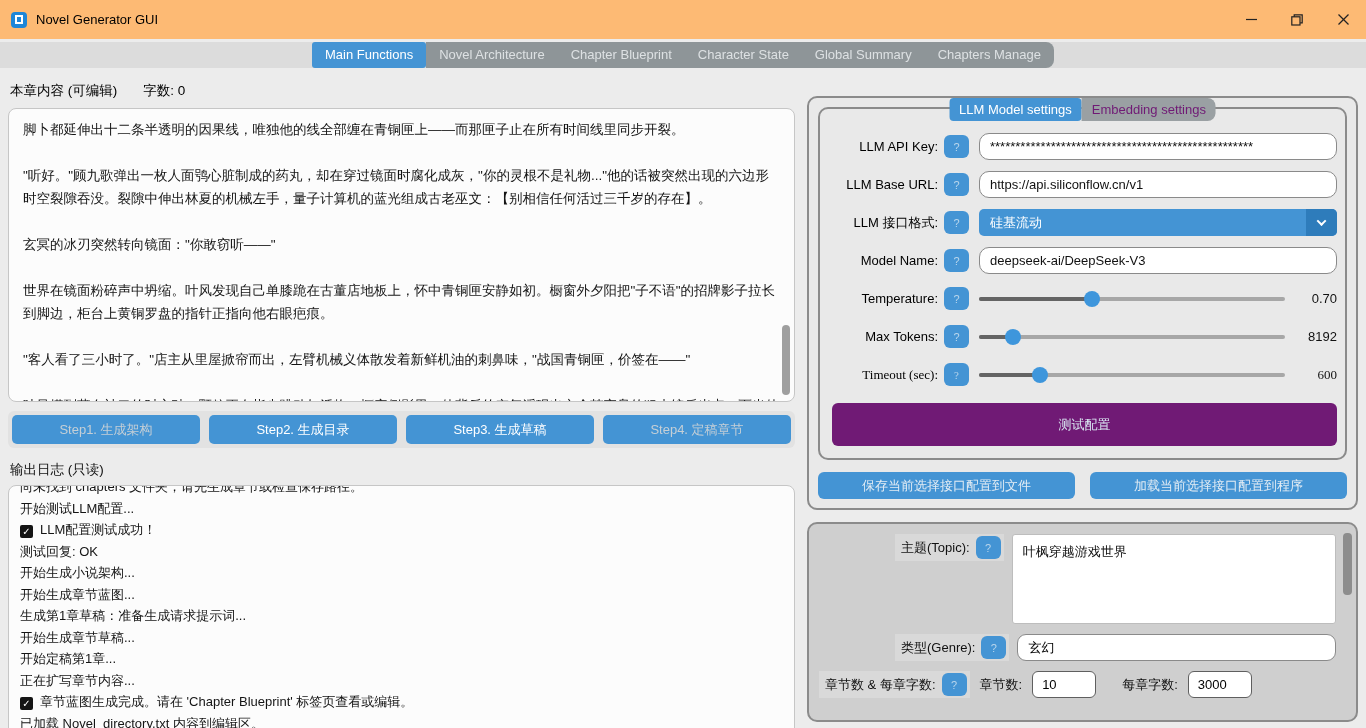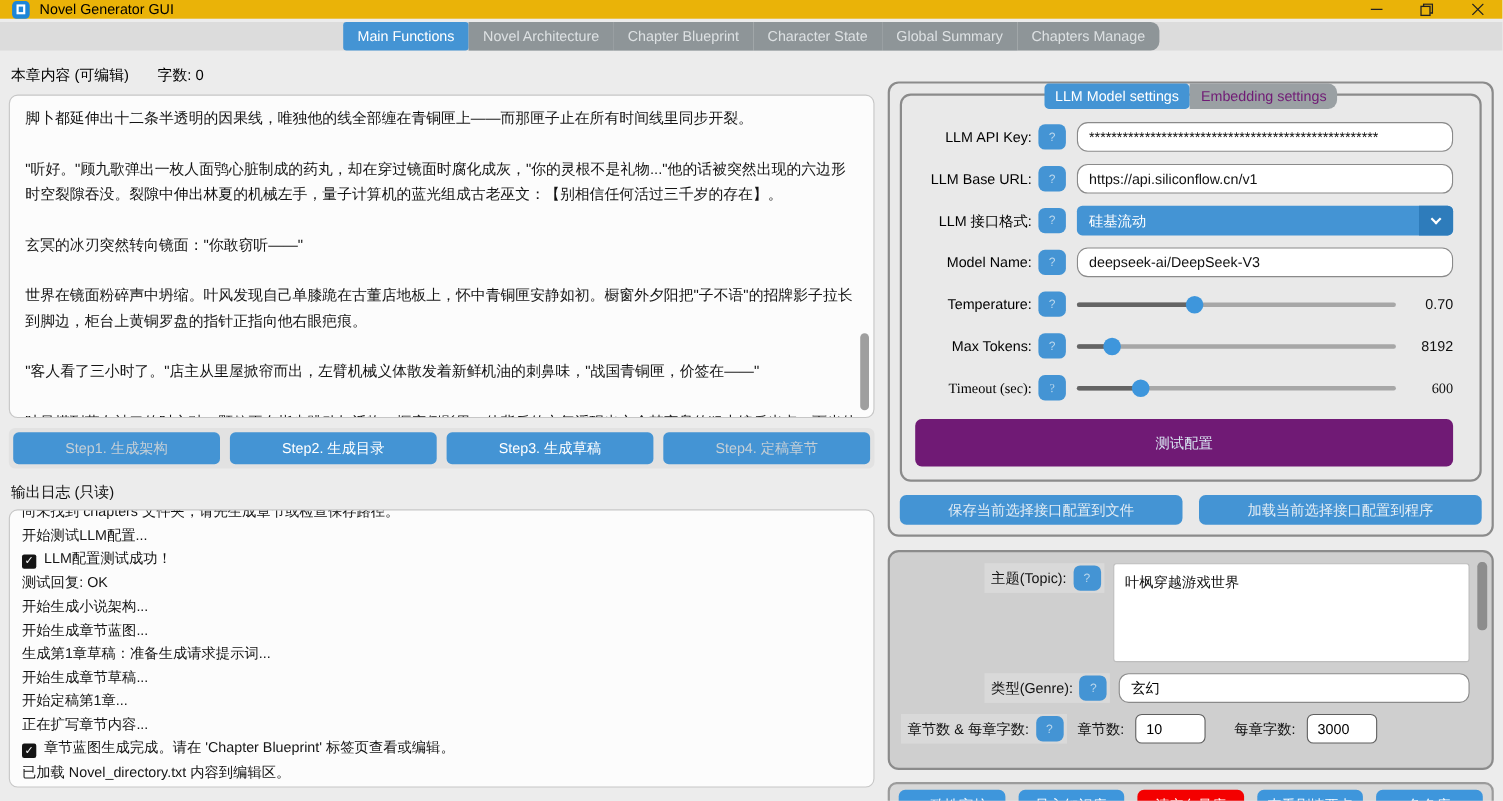--- a/index.html
+++ b/index.html
@@ -3,21 +3,21 @@
 <meta charset="utf-8">
 <style>
   * { box-sizing: border-box; margin: 0; padding: 0; }
   html, body { width: 1366px; height: 728px; overflow: hidden; }
   body {
     font-family: "Liberation Sans", "DejaVu Sans", sans-serif;
     background: #ececec; color: #111;
     font-size: 13px;
   }
   
-  .titlebar { height: 17px; background: #eab308; display: flex; align-items: center; padding-left: 11px; }
+  .titlebar { height: 39px; background: #fdba74; display: flex; align-items: center; padding-left: 11px; }
   .app-icon { width: 16px; height: 16px; background: #1d86d8; border-radius: 4px; display: flex; align-items: center; justify-content: center; }
   .app-icon i { display: block; width: 8px; height: 9px; border: 2px solid #fff; background: #1d86d8; }
   .app-title { margin-left: 9px; font-size: 13px; color: #000; }
   .win-controls { margin-left: auto; display: flex; height: 100%; }
   .win-btn { width: 46px; height: 100%; display: flex; align-items: center; justify-content: center; color: #222; }
   .win-btn svg { display: block; }
   
   .tabstrip { height: 26px; background: #dcdcdc; margin-top: 3px; display: flex; justify-content: center; }
   .mtabs { display: flex; }
   .mtab { padding: 0 13px; line-height: 25px; font-size: 13px; background: #8e9598; color: #dde1e3; cursor: default; }
@@ -36,21 +36,21 @@
   .steps { display: flex; gap: 9px; margin-top: 9px; background: #e2e2e2; border-radius: 6px; padding: 4px; }
   .step-btn { flex: 1; height: 29px; background: #4494d4; border: none; border-radius: 5px; color: #ffffff; font-size: 13px; font-family: inherit; }
   .step-btn.dimmed { color: #c5cfd6; }
   .log-label { margin: 13px 0 6px 2px; font-size: 13.5px; }
   .log { height: 253px; background: #fcfcfc; border: 1px solid #c6c6c6; border-radius: 8px; padding: 0 11px; overflow: hidden; font-size: 13px; line-height: 21.5px; color: #141414; }
   .log-line:first-child { margin-top: -10px; }
   .check { display: inline-block; width: 13px; height: 13px; background: #141414; border-radius: 2px; color: #fff; font-size: 10px; line-height: 13px; text-align: center; margin-right: 7px; vertical-align: -1px; }
   .check::after { content: "✓"; }
   
   .config-outer { border: 2px solid #8b8b8b; border-radius: 10px; margin-top: 16px; padding: 9px; background: #e9e9e9; }
-  .config-inner { border: 2px solid #8b8b8b; border-radius: 10px; position: relative; padding: 24px 24px 12px 12px; }
+  .config-inner { border: 2px solid #8b8b8b; border-radius: 10px; position: relative; padding: 24px 8px 12px 12px; }
   .config-tabs { position: absolute; top: -11px; left: 50%; transform: translateX(-50%); display: flex; z-index: 2; }
   .ctab { height: 23px; line-height: 23px; padding: 0 10px; font-size: 13px; white-space: nowrap; }
   .ctab.active { background: #4494d4; color: #fff; border-radius: 4px; }
   .ctab.inactive { background: #9aa0a3; color: #701a75; border-top-right-radius: 8px; border-bottom-right-radius: 8px; }
   .crow { display: flex; align-items: center; height: 27px; margin-bottom: 11px; }
   .clabel { width: 106px; flex: none; text-align: right; font-size: 13px; color: #000; margin-right: 6px; white-space: nowrap; }
   .qbtn { width: 25px; height: 23px; flex: none; background: #4494d4; border: none; border-radius: 6px; color: #b9d6ec; font-size: 11px; margin-right: 10px; font-family: inherit; }
   .cinput { flex: 1; min-width: 0; height: 27px; border: 1px solid #8a8a8a; border-radius: 10px; background: #fff; padding: 0 10px; font-size: 13px; font-family: inherit; color: #111; }
   .dropdown { flex: 1; height: 27px; background: #4494d4; border-radius: 5px; position: relative; display: flex; align-items: center; color: #fff; padding-left: 11px; font-size: 13px; }
   .dd-arrow { position: absolute; right: 0; top: 0; width: 31px; height: 100%; background: #2e7cbb; border-radius: 0 5px 5px 0; display: flex; align-items: center; justify-content: center; }

